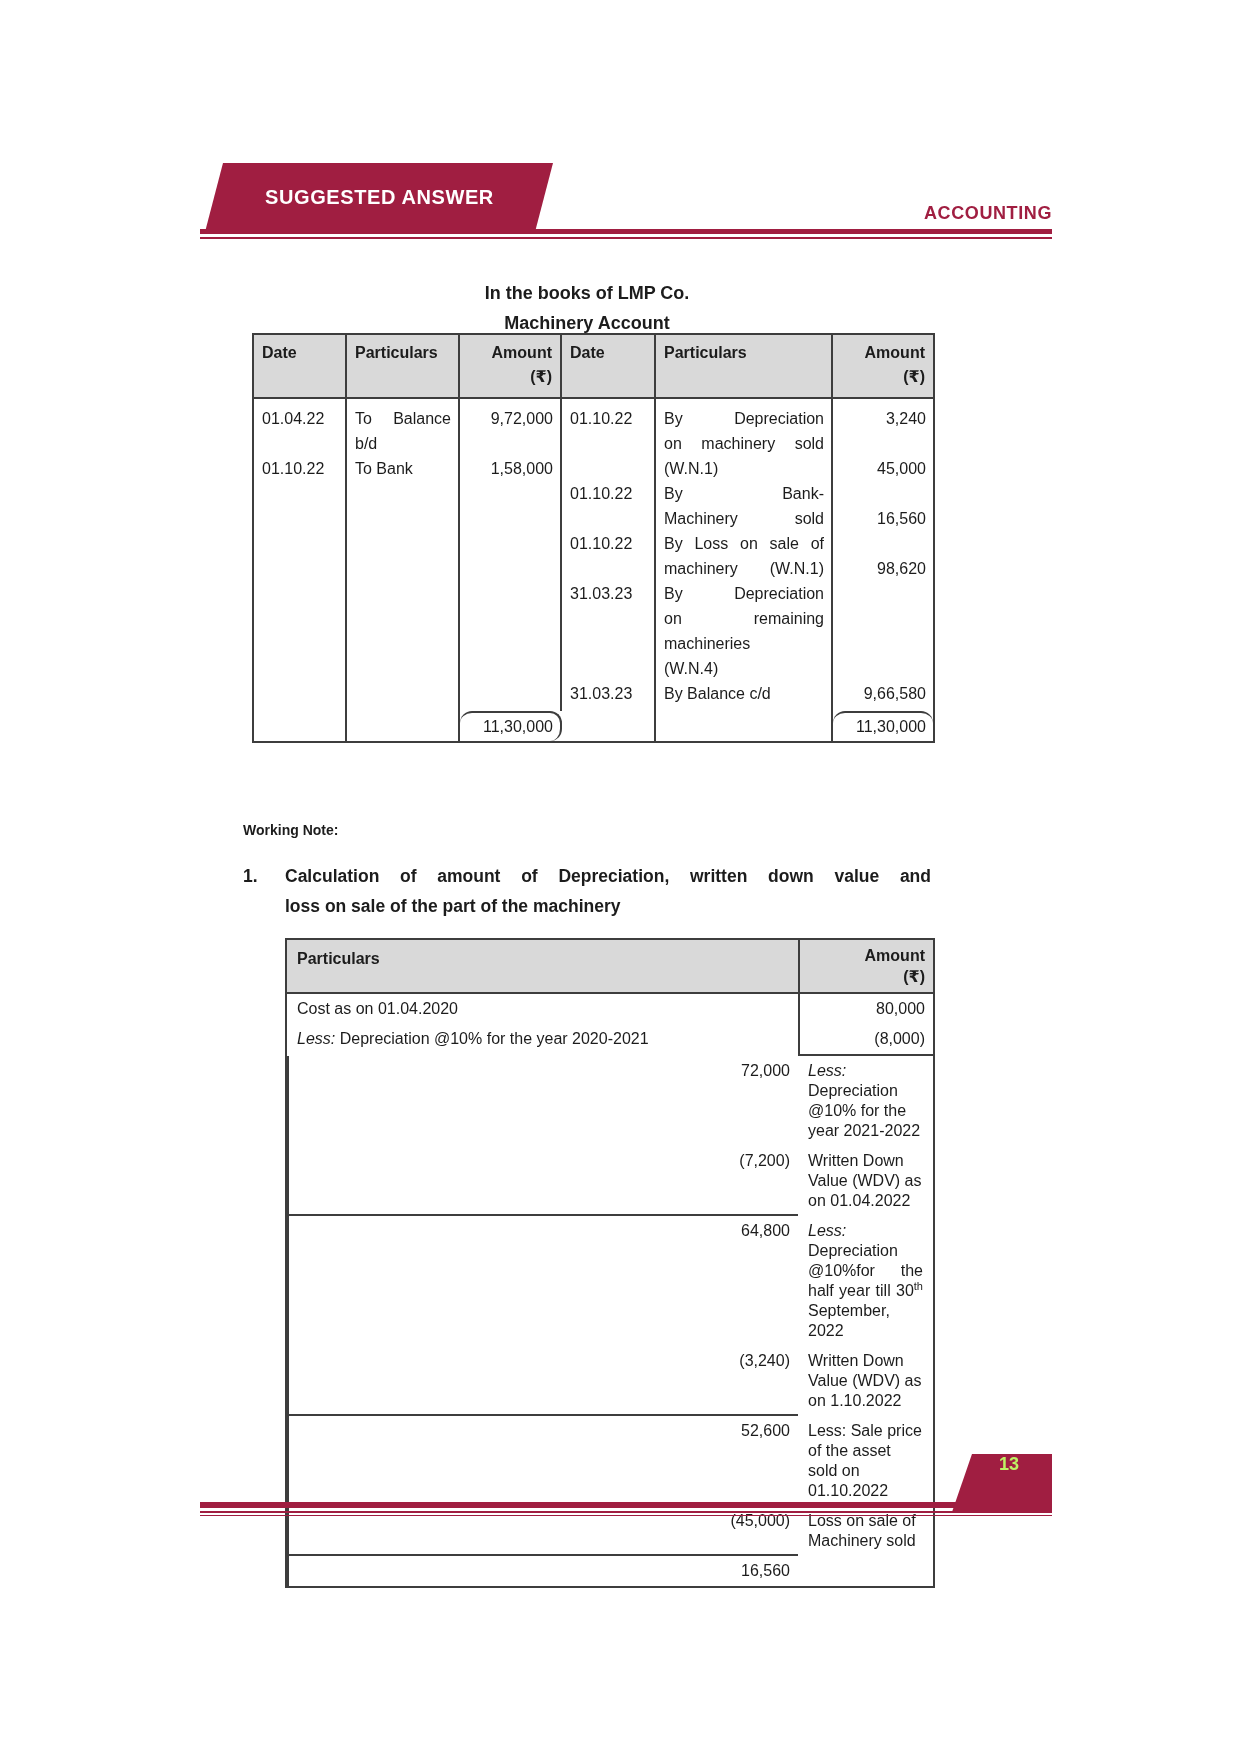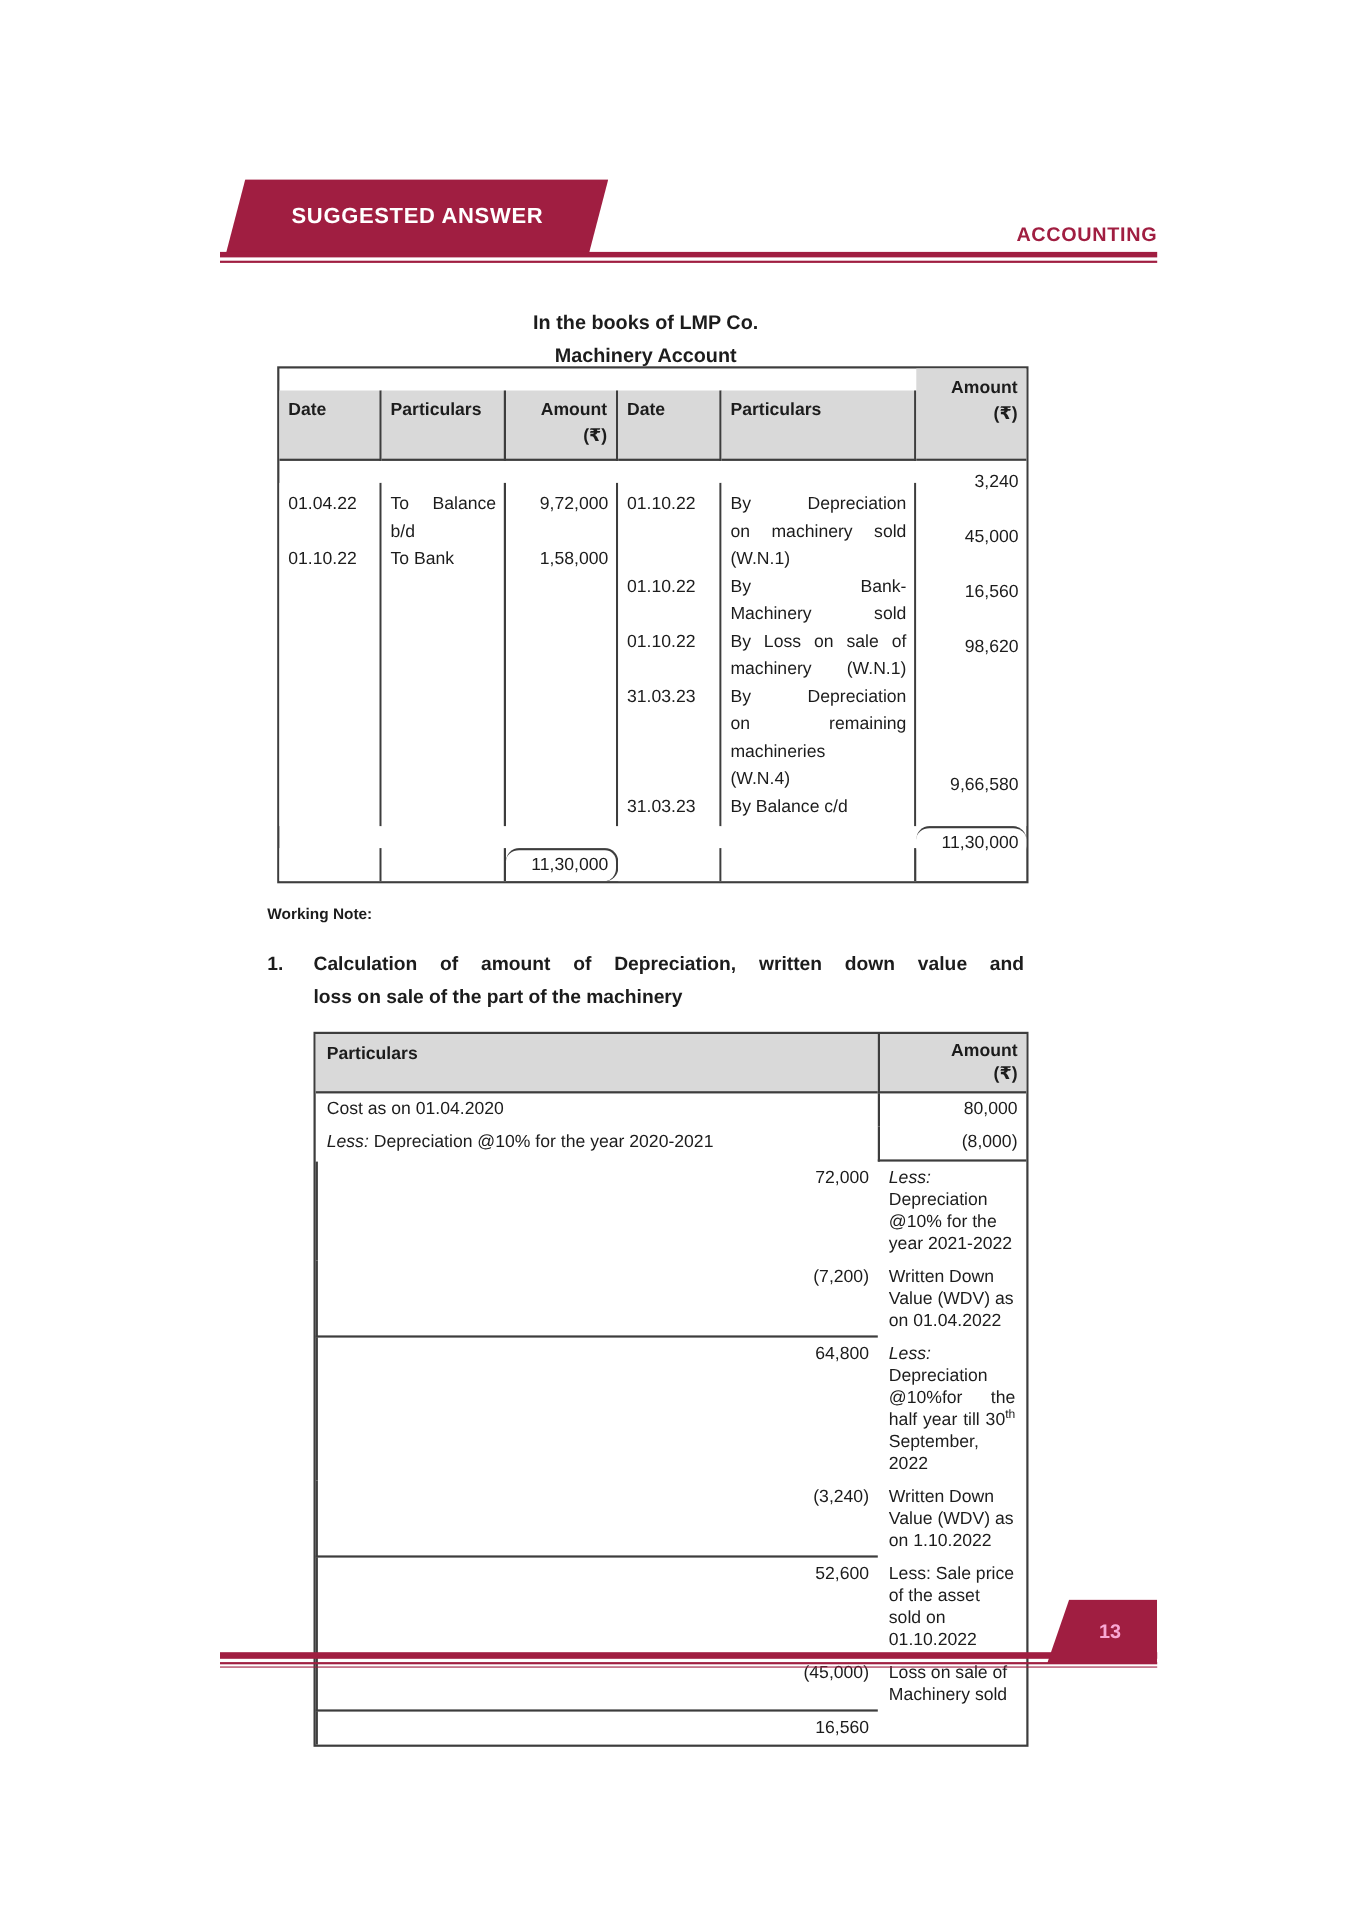--- a/index.html
+++ b/index.html
@@ -19,21 +19,21 @@
 
   
   .doc-title { position:absolute; left:243px; top:266px; width:688px; text-align:center;
                font-weight:bold; font-size:18px; line-height:30px;margin-top:12px; }
 
   
   .ledger { position:absolute; left:252px; top:333px; display:grid;
             grid-template-columns:93px 113px 102px 94px 177px 100px;
             border:2px solid var(--bd); font-size:16px; }
   .cell { box-sizing:border-box; background:#fff; }
-  .br { border-right:2px solid var(--bd);margin-top:20px; }
+  .br { border-right:2px solid var(--bd); }
   .h  { background:#d9d9d9; font-weight:bold; padding:6px 8px 8px 8px; border-bottom:2px solid var(--bd); line-height:24px; }
   .h.ra { text-align:right; }
   .bodyc { padding:7px 7px 5px 8px; }
   .ln { height:25px; line-height:25px; }
   .j { text-align:justify; text-align-last:justify; text-justify:inter-word; }
   .amt { text-align:right; }
   .tc { box-sizing:border-box; height:30px; line-height:26px; padding:1px 7px 0 8px; }
   .tc.amt { border-top:2px solid var(--bd);border-radius:12px; }
 
   
@@ -49,22 +49,22 @@
   .cut { border-bottom:2px solid var(--bd); }
   .i { font-style:italic; }
   sup { font-size:11px; line-height:0; }
 
   
   .ftr-rule { position:absolute; left:200px; top:1502px; width:852px; }
   .ftr-rule .bar { height:6px; background:var(--maroon); }
   .ftr-rule .thin { height:2px; background:var(--maroon); margin-top:3px; }
   .ftr-rule .thin2 { height:1px; background:var(--maroon); margin-top:2px; }
   .page-badge { position:absolute; left:952px; top:1454px; width:100px; height:58px; background:var(--maroon);
-                clip-path:polygon(20px 0,100% 0,100% 100%,0 100%); color:#f9a8d4; font-weight:bold; font-size:18px;
-                display:flex; align-items:center; justify-content:center; padding-left:14px; box-sizing:border-box; }
+                clip-path:polygon(20px 0,100% 0,100% 100%,0 100%); color:#bef264; font-weight:bold; font-size:18px;
+                display:flex; justify-content:center; padding-left:14px; box-sizing:border-box; }
 </style>
 </head>
 <body>
 
 <div class="page">
 
   <div class="banner">
     <span class="blabel">SUGGESTED ANSWER</span>
   </div>
   <div class="subject">ACCOUNTING</div>

